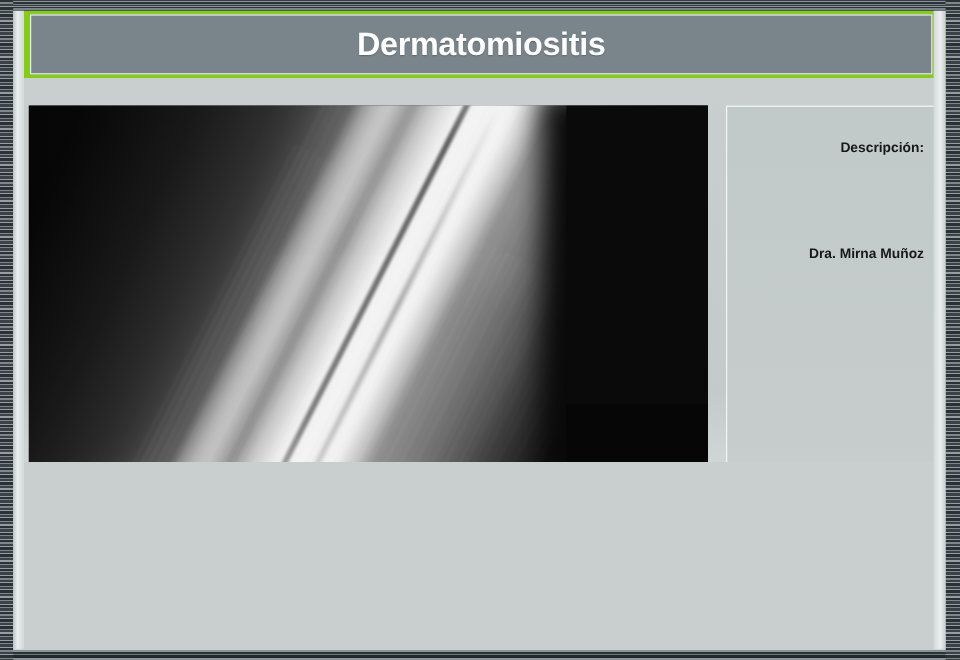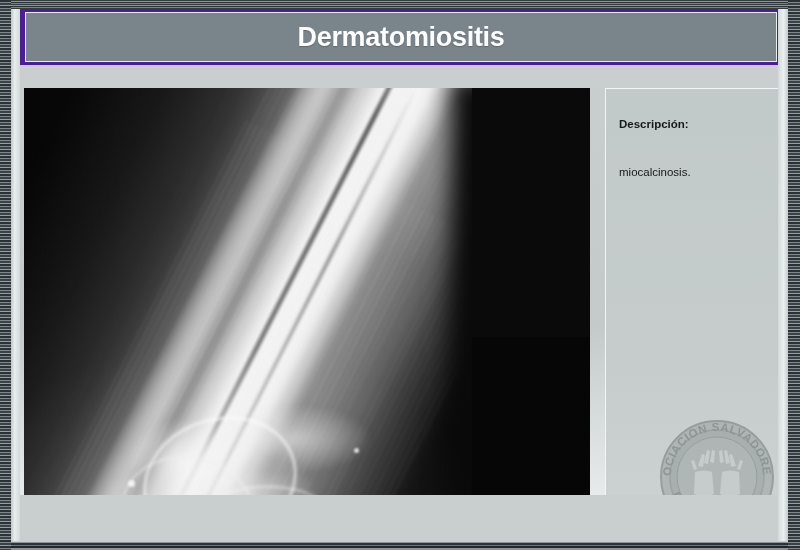--- a/index.html
+++ b/index.html
@@ -56,23 +56,24 @@
     background:linear-gradient(to right,#c0c7c8 0%,#e9edee 40%,#d3d9d9 100%);
   }
   .edge-right-inner{
     right:12px;top:9px;width:10px;height:532px;
     background:linear-gradient(to left,#c6cdce 0%,#ebefef 45%,#d3d9d9 100%);
   }
 
   
   #slide{
     position:absolute;left:20px;top:9px;
-    width:768px;height:486px;
-    background:#4c1d95;
+    width:768px;height:376px;
+    background:#84cc16;
     overflow:hidden;
+    text-align:right;
   }
 
   
   #title-band{
     position:absolute;left:5px;top:3px;
     width:752px;height:50px;
     background:#79858b;
     border:1px solid #e9eded;
     box-sizing:border-box;
     display:flex;align-items:center;justify-content:center;
@@ -305,23 +306,23 @@
           <div class="nodule" style="left:330px;top:360px;width:5px;height:5px;"></div>
 
           <div class="xr-rightband"></div>
           <div class="xr-rightband2"></div>
         </div>
       </div>
 
       <div id="desc-panel">
         <div class="d-line d-bold">Descripción:</div>
         <div class="gap-lg"></div>
-        <div class="d-line">miocalcinosis.</div>
         <div class="gap-md"></div>
         <div class="gap-md"></div>
+        <div class="d-line d-bold">Dra. Mirna Muñoz</div>
 
         <div id="logo">
           <svg viewBox="0 0 126 126" width="126" height="126" aria-hidden="true">
             <defs>
               <path id="arcTop" d="M 17,63 A 46,46 0 0 1 109,63"></path>
               <path id="arcBot" d="M 14,63 A 49,49 0 0 0 112,63"></path>
             </defs>
             <circle cx="63" cy="63" r="56" fill="#9aa0a0" stroke="#6e7676" stroke-width="2"></circle>
             <circle cx="63" cy="63" r="47" fill="#8e9595" stroke="#767d7d" stroke-width="1.5"></circle>
             <circle cx="63" cy="63" r="40" fill="#9aa1a1" stroke="#6f7777" stroke-width="1"></circle>

